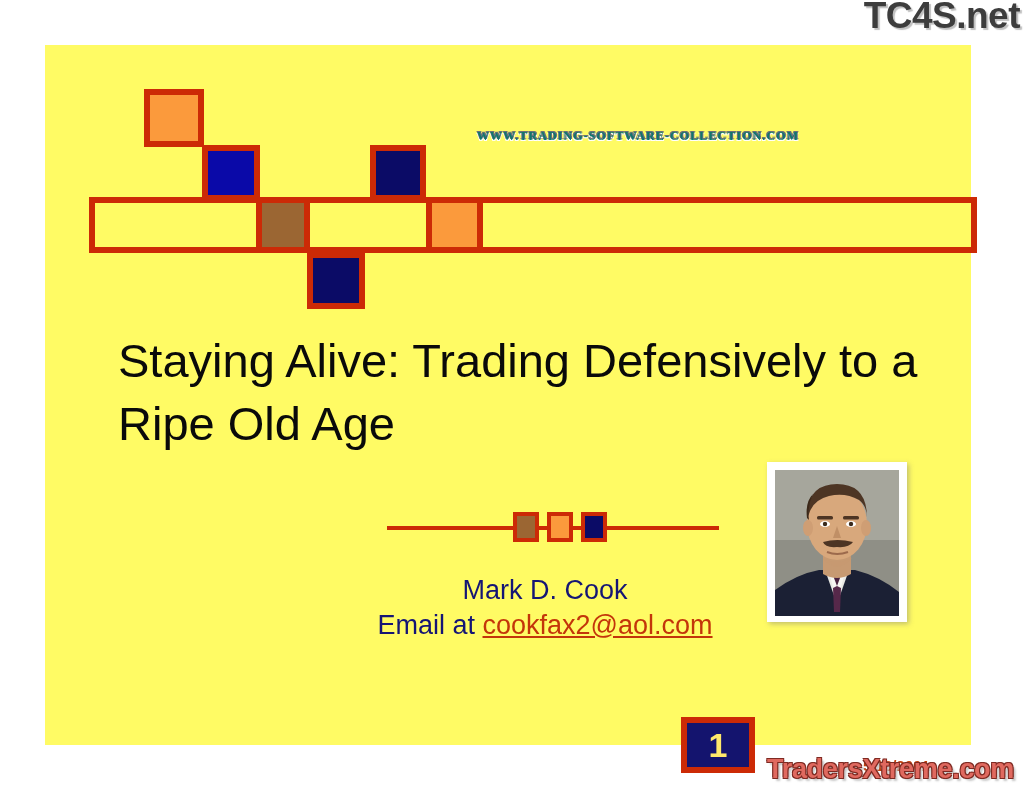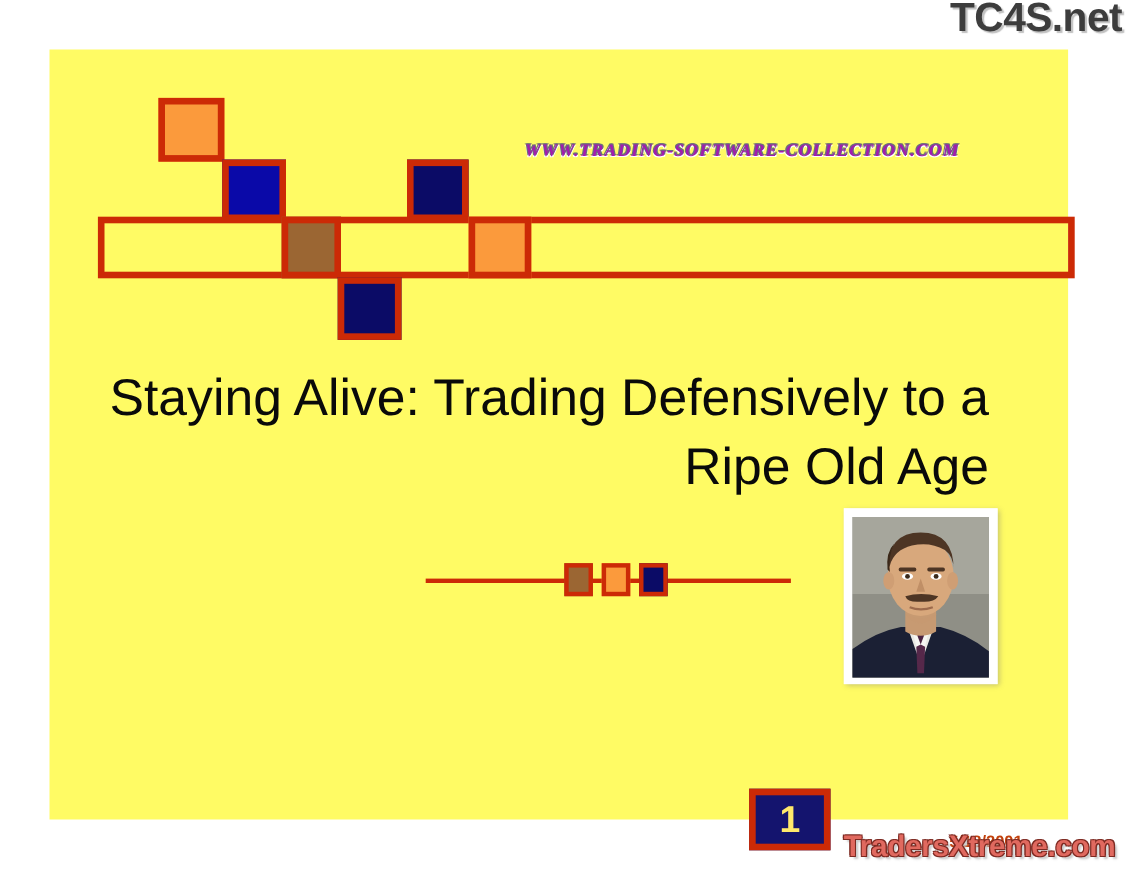--- a/index.html
+++ b/index.html
@@ -39,38 +39,37 @@
   .deco-sq-orange-bar { left: 381px; top: 152px; width: 57px; height: 56px;  background: #FB9A3C; }
   .deco-sq-navy-bot   { left: 262px; top: 207px; width: 58px; height: 57px;  background: #0B0B66; }
 
   
   #wm-tsc {
     position: absolute;
     left: 432px;
     top: 84px;
     font-family: "Liberation Serif", serif;
     font-weight: bold;
-    font-style: italic;
-    font-size: 16px;
+    font-size: 12px;
     letter-spacing: 1.1px;
-    color: #a21caf;
+    color: #0f766e;
     text-shadow:
       -1px -1px 0 #6d7078,  1px -1px 0 #6d7078,
       -1px  1px 0 #ffffff,  1px  1px 0 #ffffff,
        0px -1px 0 #6d7078,  0px  1px 0 #ffffff;
     white-space: nowrap;
   }
 
   
   #title {
     position: absolute;
-    left: 44px;
+    left: 73px;
     top: 284px;
     width: 810px;
-    text-align: right;
+    text-align: left;
     font-size: 47px;
     line-height: 63px;
     color: #0a0a0a;
     font-family: "Liberation Sans", sans-serif;
   }
 
   
   #wm-dlsub {
     position: absolute;
     left: 366px;
@@ -258,20 +257,24 @@
 
       <path d="M60 90 Q70 94 81 90" stroke="#9c6a4c" stroke-width="2" fill="none"></path>
 
       <path d="M56 96 Q70 104 85 96 Q78 104 70 105 Q62 104 56 96 Z" fill="#c79a72" opacity="0.6"></path>
 
       <ellipse cx="41" cy="66" rx="5" ry="8" fill="#cf9e74"></ellipse>
       <ellipse cx="99" cy="66" rx="5" ry="8" fill="#cf9e74"></ellipse>
     </svg>
   </div>
 
+  <div id="author-block">
+    <div>Mark D. Cook</div>
+    <div><span>Email at </span><a id="email-link" href="#">cookfax2@aol.com</a></div>
+  </div>
 
   <div id="page-badge">1</div>
 
   <div id="slide-date">5/18/2001</div>
 
 </div>
 
 <div id="brand-tc4s">TC4S.net</div>
 
 <div id="brand-tx">TradersXtreme.com</div>

